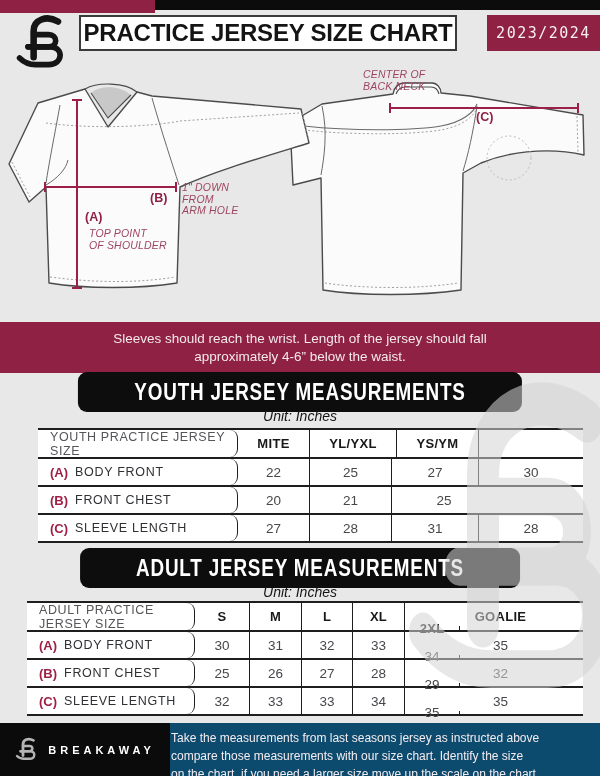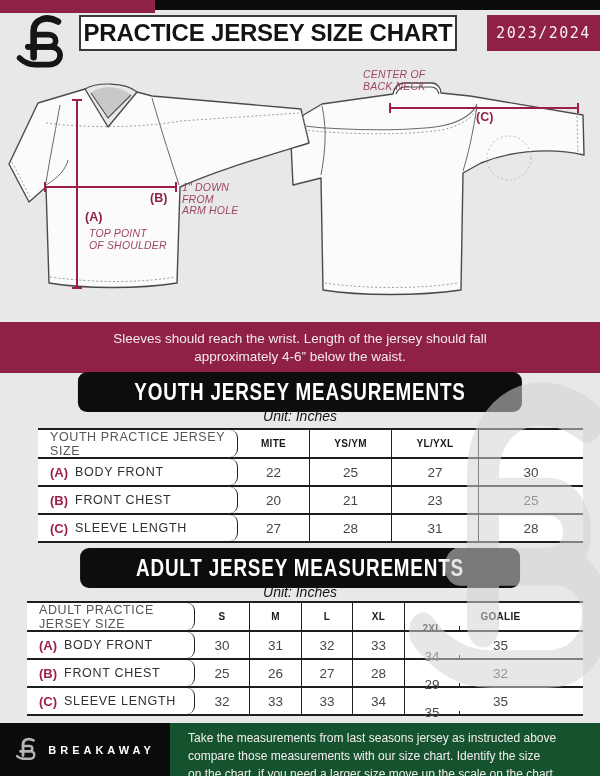--- a/index.html
+++ b/index.html
@@ -51,35 +51,35 @@
   .table{position:absolute;border-top:2px solid #1e1e1e;z-index:2;}
   .youth-table{left:38px;top:428px;width:545px;}
   .adult-table{left:27px;top:601px;width:556px;}
   .trow{display:flex;border-bottom:2px solid #1e1e1e;height:26px;background:#ffffff;}
   .trow.thead{height:27px;}
   .tcell{display:flex;align-items:center;justify-content:center;box-sizing:border-box;
          border-right:1.6px solid #1e1e1e;font-size:13.5px;color:#46474b;}
   .tcell.lastc{border-right:none;}
   .label-cell{justify-content:flex-start;padding-left:12px;gap:7px;border-radius:8px;}
   .header-label{color:#55565a;font-size:12.5px;letter-spacing:0.6px;}
-  .size-header{font-weight:bold;color:#191919;font-size:10px;letter-spacing:0.3px;}
+  .size-header{font-weight:bold;color:#191919;font-size:13px;letter-spacing:0.3px;}
   .rowkey{color:#9e2046;font-weight:bold;font-size:13px;}
   .rowlabel{color:#2f3033;font-size:12.5px;letter-spacing:0.7px;}
   
   .y-l{width:200px;} .y-1{width:72px;} .y-2{width:82px;} .y-3{width:87px;} .y-4{width:104px;}
   
   .a-l{width:168px;} .a-1{width:55px;} .a-2{width:52px;} .a-3{width:51px;}
   .a-4{width:52px;} .a-5{width:55px;margin-top:23px;} .a-6{width:81px;}
 
   
   .footer-black{position:absolute;left:0;top:723px;width:170px;height:53px;background:#0b0b0b;
                 display:flex;align-items:center;justify-content:center;gap:9px;z-index:6;}
   .footer-brand{color:#ffffff;font-weight:bold;font-size:11px;letter-spacing:4px;}
-  .footer-note{position:absolute;left:170px;top:723px;width:430px;height:53px;background:#14532d;
-               box-sizing:border-box;padding:5px 18px;z-index:6;}
+  .footer-note{position:absolute;left:170px;top:723px;width:430px;height:53px;background:#0c4a6e;
+               box-sizing:border-box;padding:5px 1px;z-index:6;}
   .footer-note span{color:#f5edf0;font-size:12px;line-height:14.6px;white-space:pre-line;}
 </style>
 </head>
 <body>
 
 <div class="page">
 
   <div class="strip-maroon"></div>
   <div class="strip-black"></div>
 
@@ -172,41 +172,40 @@
 
   <div class="section-title youth-title">
     <span>YOUTH JERSEY MEASUREMENTS</span>
   </div>
   <div class="unit youth-unit">Unit: Inches</div>
 
   <div class="table youth-table">
     <div class="trow thead">
       <div class="tcell label-cell header-label y-l">YOUTH PRACTICE JERSEY SIZE</div>
       <div class="tcell size-header y-1">MITE</div>
+      <div class="tcell size-header y-3">YL/YXL</div>
       <div class="tcell size-header y-2">YS/YM</div>
-      <div class="tcell size-header y-3">YL/YXL</div>
     </div>
     <div class="trow">
       <div class="tcell label-cell y-l">
         <span class="rowkey">(A)</span>
         <span class="rowlabel">BODY FRONT</span>
       </div>
       <div class="tcell y-1">22</div>
       <div class="tcell y-2">25</div>
       <div class="tcell y-3">27</div>
       <div class="tcell y-4 lastc">30</div>
     </div>
     <div class="trow">
       <div class="tcell label-cell y-l">
         <span class="rowkey">(B)</span>
         <span class="rowlabel">FRONT CHEST</span>
       </div>
       <div class="tcell y-1">20</div>
       <div class="tcell y-2">21</div>
-      <div class="tcell y-3">23</div>
       <div class="tcell y-4 lastc">25</div>
     </div>
     <div class="trow">
       <div class="tcell label-cell y-l">
         <span class="rowkey">(C)</span>
         <span class="rowlabel">SLEEVE LENGTH</span>
       </div>
       <div class="tcell y-1">27</div>
       <div class="tcell y-2">28</div>
       <div class="tcell y-3">31</div>

